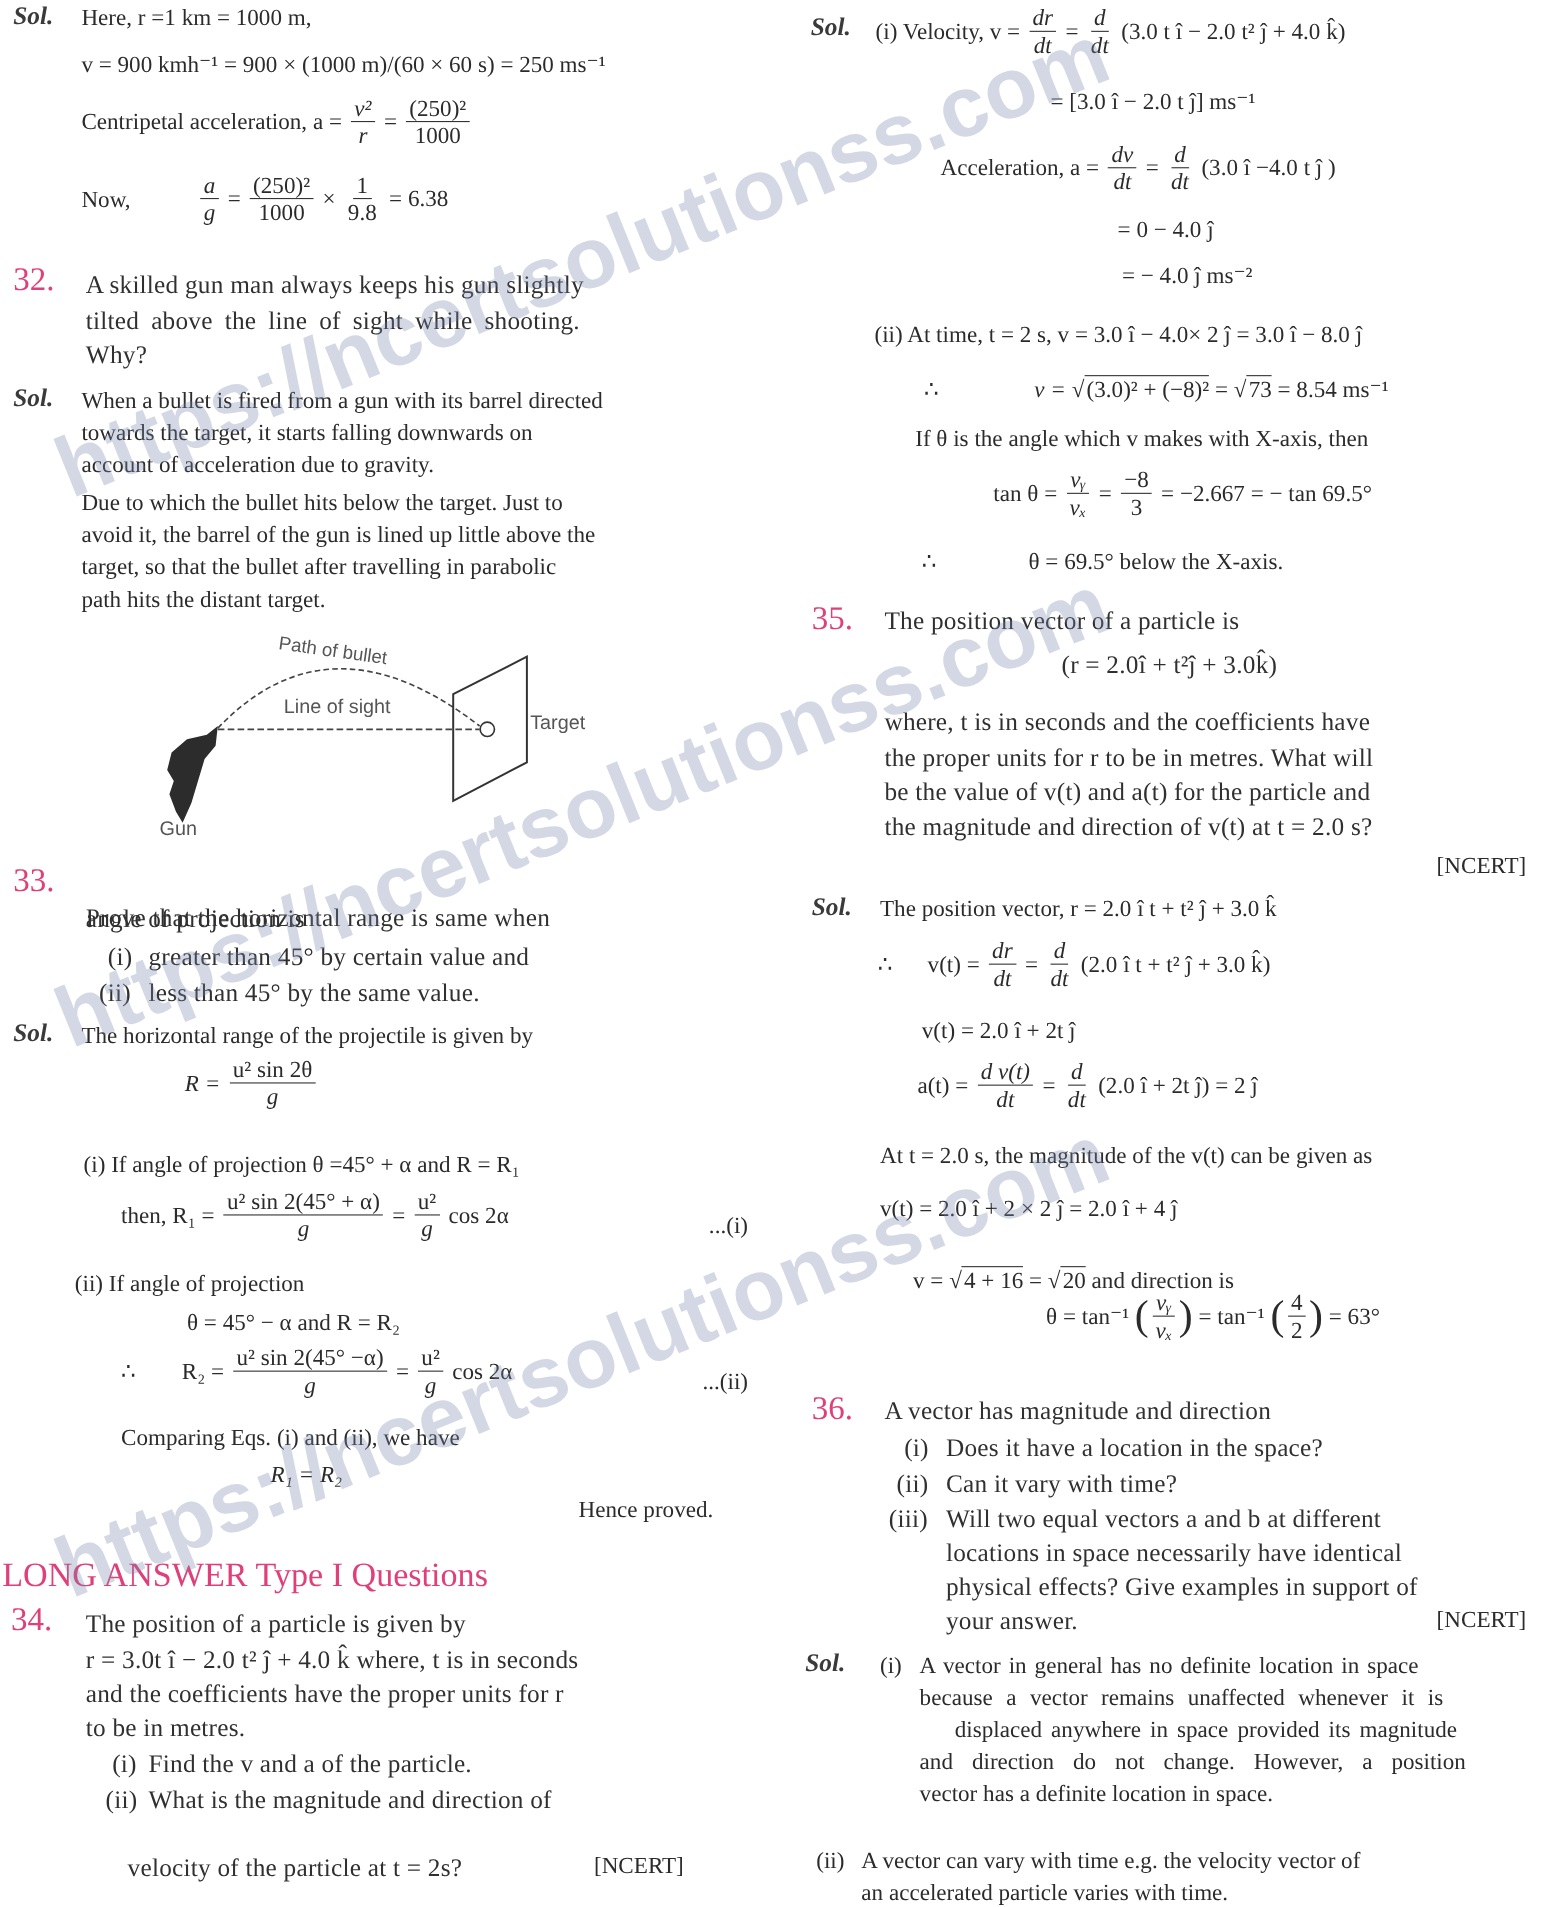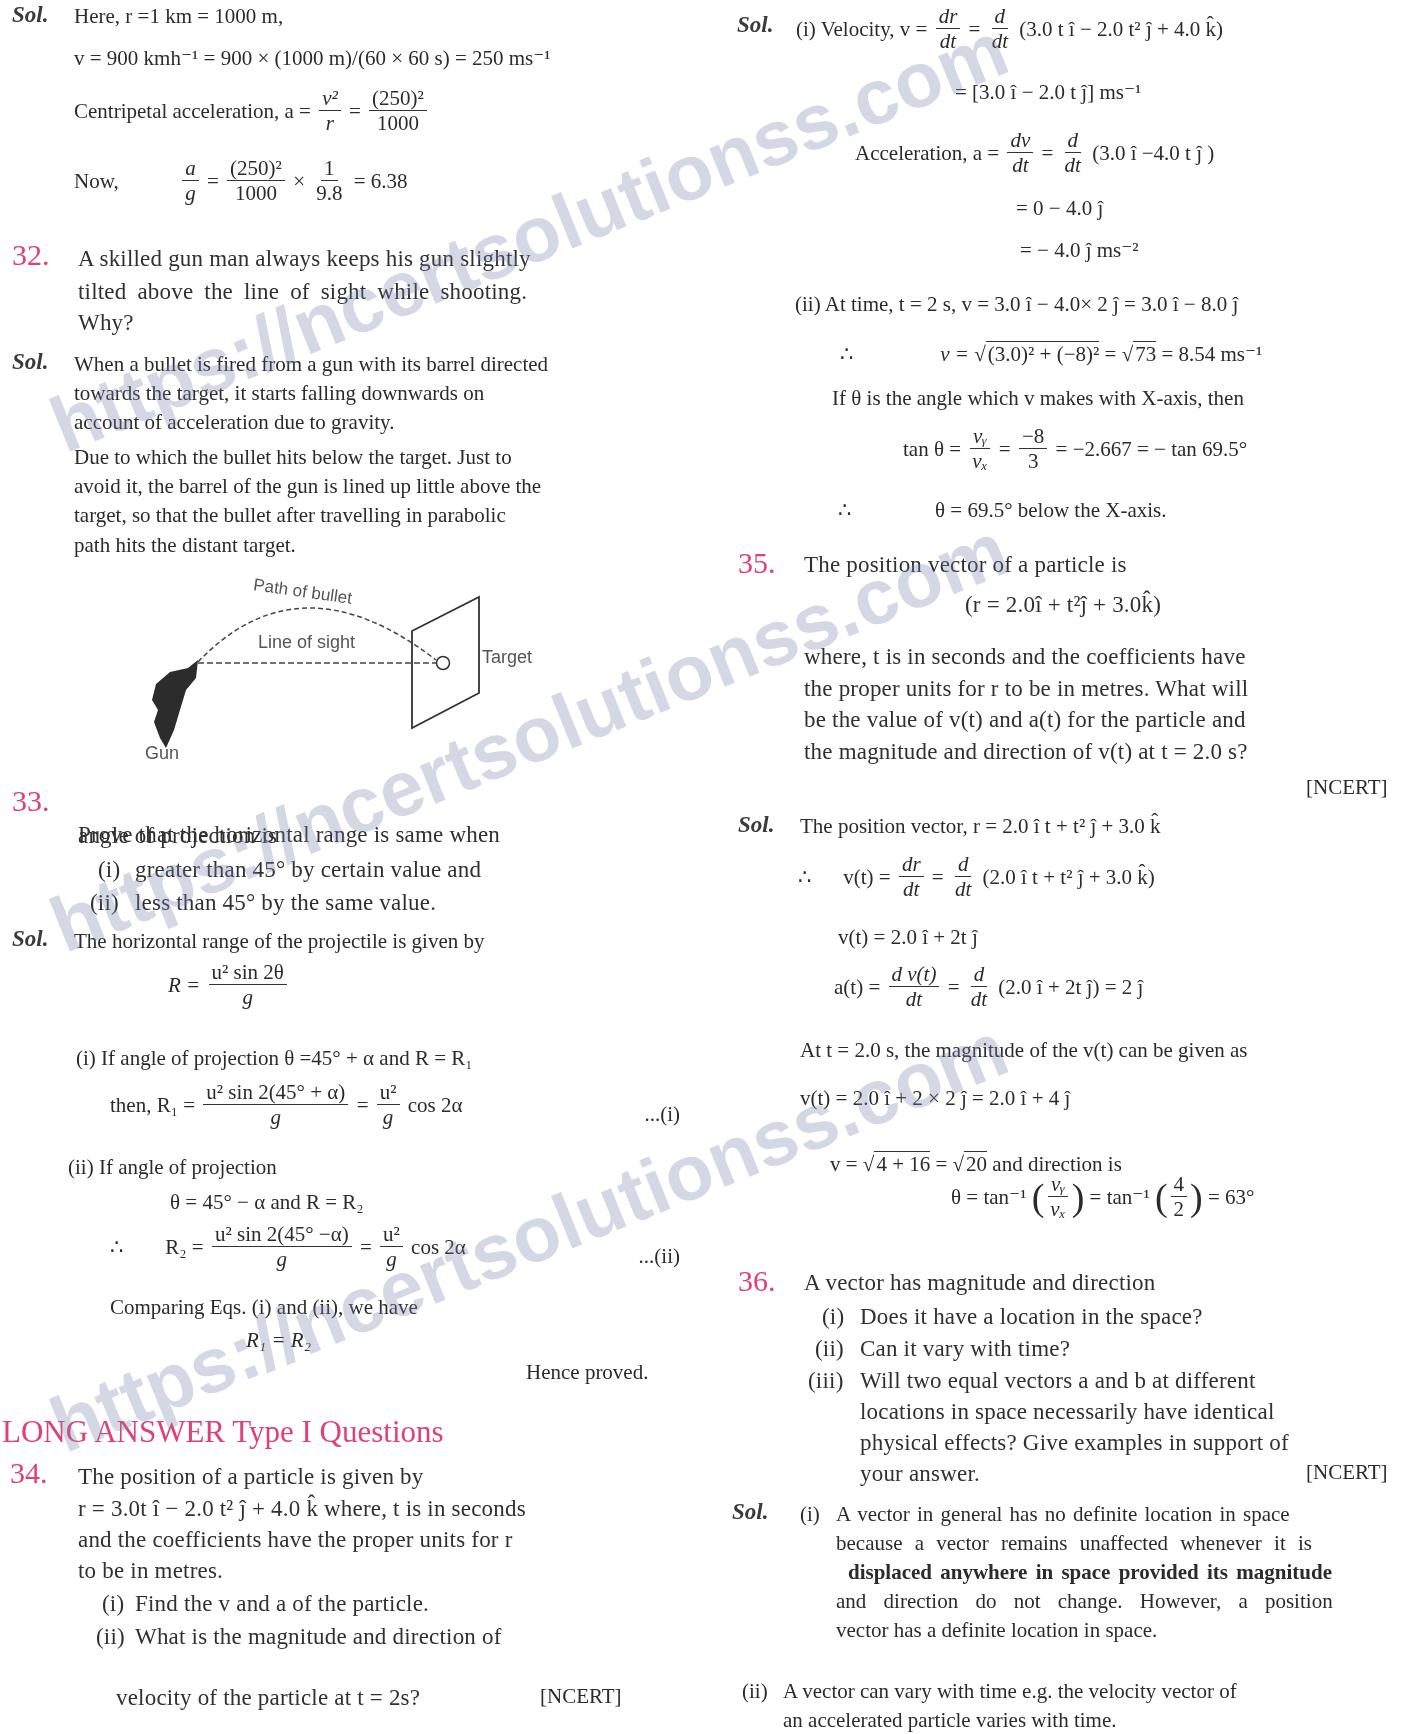--- a/index.html
+++ b/index.html
@@ -282,21 +282,21 @@
 <div class="abs q" style="left:860px;top:1366px;">Will two equal vectors a and b at different</div>
 <div class="abs q" style="left:860px;top:1397px;">locations in space necessarily have identical</div>
 <div class="abs q" style="left:860px;top:1428px;">physical effects? Give examples in support of</div>
 <div class="abs q" style="left:860px;top:1459px;">your answer.</div>
 <div class="abs ncert" style="left:1306px;top:1460px;">[NCERT]</div>
 
 <div class="abs sol" style="left:732px;top:1499px;">Sol.</div>
 <div class="abs t" style="left:800px;top:1500px;">(i)</div>
 <div class="abs t" style="left:836px;top:1500px;width:566px;word-spacing:2px;">A vector in general has no definite location in space</div>
 <div class="abs t" style="left:836px;top:1529px;word-spacing:7px;">because a vector remains unaffected whenever it is</div>
-<div class="abs t" style="left:848px;top:1558px;word-spacing:3px;font-weight:bold;">displaced anywhere in space provided its magnitude</div>
+<div class="abs t" style="left:868px;top:1558px;word-spacing:3px;">displaced anywhere in space provided its magnitude</div>
 <div class="abs t" style="left:836px;top:1587px;word-spacing:12px;">and direction do not change. However, a position</div>
 <div class="abs t" style="left:836px;top:1616px;">vector has a definite location in space.</div>
 <div class="abs t" style="left:742px;top:1677px;">(ii)</div>
 <div class="abs t" style="left:783px;top:1677px;">A vector can vary with time e.g. the velocity vector of</div>
 <div class="abs t" style="left:783px;top:1706px;">an accelerated particle varies with time.</div>
 
 <div class="watermark" style="left:72px;top:380px;transform:rotate(-22deg);">https://ncertsolutionss.com</div>
 <div class="watermark" style="left:72px;top:880px;transform:rotate(-22deg);">https://ncertsolutionss.com</div>
 <div class="watermark" style="left:72px;top:1380px;transform:rotate(-22deg);">https://ncertsolutionss.com</div>
 

